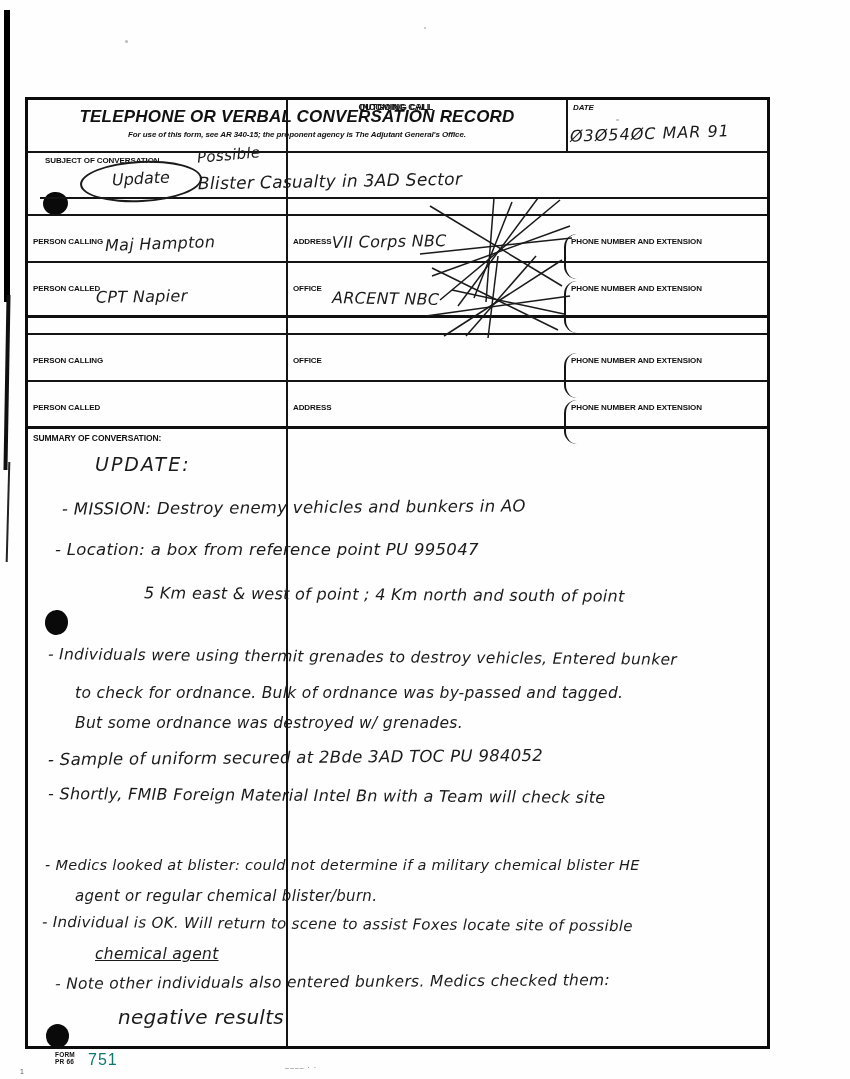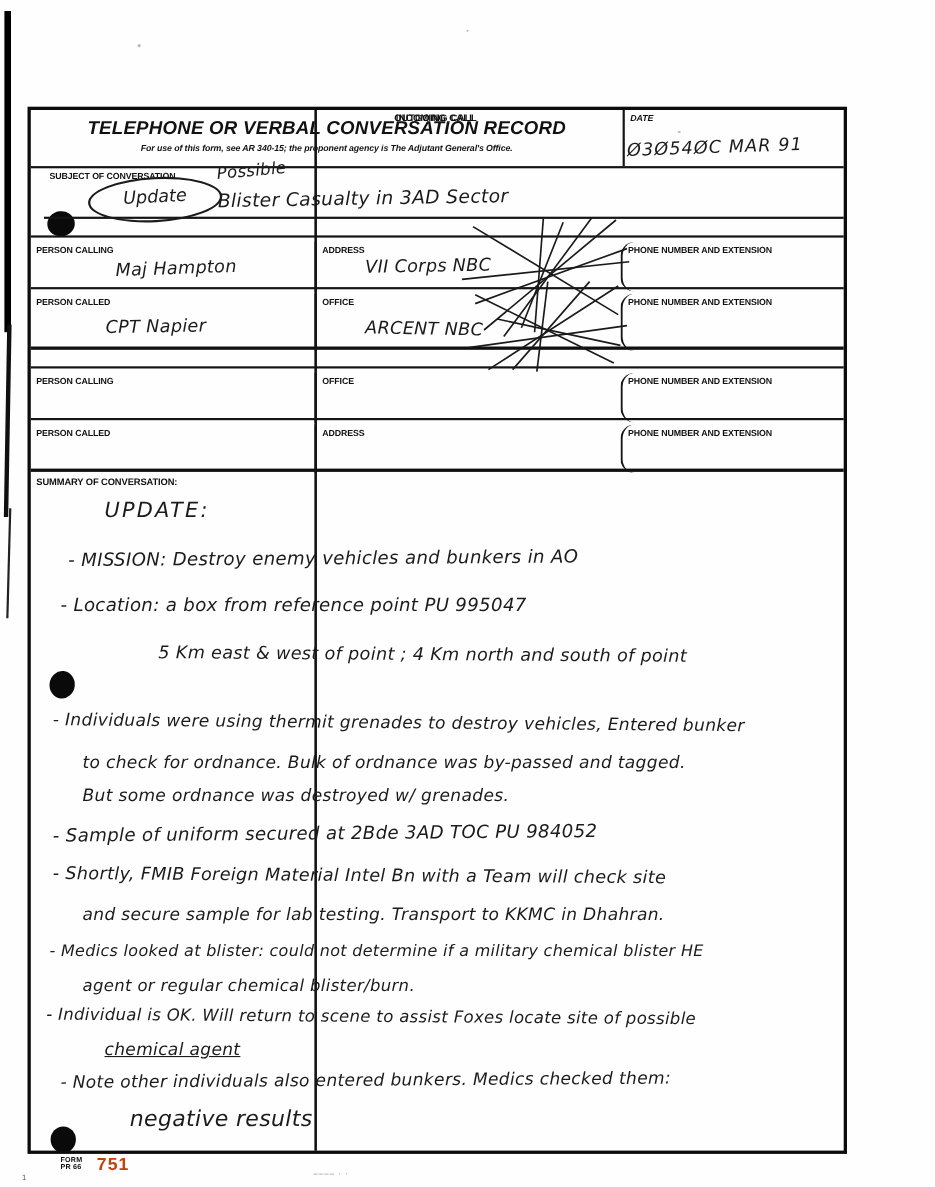--- a/index.html
+++ b/index.html
@@ -26,21 +26,21 @@
   .banner .tick{position:absolute;left:258px;top:0;height:100%;border-left:2px solid #141414;}
   .banner-label{
     position:absolute;left:258px;top:2px;width:220px;text-align:center;
     font-weight:bold;font-size:8.5px;letter-spacing:.3px;
   }
   .r-in1{height:45px;}
   .r-in2{height:52px;border-bottom:3px solid #101010;}
   .r-out1{height:45px;}
   .r-out2{height:44px;border-bottom:3px solid #101010;}
   .summary{position:relative;height:613px;border-bottom:0;}
-  .cell{position:absolute;top:4px;height:100%;box-sizing:border-box;padding-left:13px;}
+  .cell{position:absolute;top:18px;height:100%;box-sizing:border-box;padding-left:13px;}
   .c1{left:0;width:258px;}
   .c2{left:258px;width:278px;border-left:2px solid #141414;}
   .c3{left:536px;width:203px;border-left:2px solid #141414;border-radius:13px;}
   .lbl{
     position:absolute;left:5px;top:3px;font-weight:bold;font-size:8px;
     letter-spacing:-.1px;white-space:nowrap;color:#101010;
   }
   .title-cell{position:absolute;left:0;top:0;width:538px;height:100%;}
   .date-cell{position:absolute;left:538px;top:0;width:201px;height:100%;border-left:2px solid #141414;box-sizing:border-box;}
   .form-title{margin-top:7px;text-align:center;font-weight:bold;font-size:17px;letter-spacing:.2px;white-space:nowrap;}
@@ -55,21 +55,21 @@
     border:2px solid #1b1b1b;border-radius:50%;transform:rotate(-3deg);
   }
   .ellipse span{
     position:absolute;left:0;top:6px;width:100%;text-align:center;
     font-family:"DejaVu Sans",sans-serif;font-style:italic;font-size:16px;color:#1b1b1b;
   }
   .scribble{position:absolute;left:412px;top:198px;}
   
   .footer-form-id{position:absolute;left:55px;top:1052px;line-height:1;}
   .footer-form-id .tiny{font-weight:bold;font-size:6.5px;letter-spacing:.2px;display:block;color:#111;}
-  .footer-num{position:absolute;left:88px;top:1051px;font-weight:bold;font-size:16px;letter-spacing:1px;color:#c2410c;}
+  .footer-num{position:absolute;left:88px;top:1051px;font-weight:normal;font-size:16px;letter-spacing:1px;color:#0f766e;}
   .footer-frag{position:absolute;color:#777;font-size:7px;letter-spacing:1px;}
 </style>
 </head>
 <body>
 
 <div class="page">
 
   <div class="edge-bar seg1"></div>
   <div class="edge-bar seg2"></div>
   <div class="edge-bar seg3"></div>
@@ -192,21 +192,20 @@
 
   <div class="hw" style="left:95px;top:453px;font-size:19px;letter-spacing:2px;">UPDATE:</div>
   <div class="hw" style="left:62px;top:498px;font-size:16.5px;transform:rotate(-0.4deg);">- MISSION:  Destroy enemy vehicles and bunkers  in AO</div>
   <div class="hw" style="left:55px;top:540px;font-size:16.5px;">- Location:  a box from reference point    PU 995047</div>
   <div class="hw" style="left:144px;top:585px;font-size:16px;transform:rotate(0.4deg);">5 Km  east &amp; west of point  ;  4 Km  north and south of point</div>
   <div class="hw" style="left:48px;top:648px;font-size:15.5px;transform:rotate(0.5deg);">- Individuals were using thermit grenades to destroy vehicles, Entered bunker</div>
   <div class="hw" style="left:75px;top:684px;font-size:15.5px;">to check for ordnance.  Bulk of ordnance was by-passed and tagged.</div>
   <div class="hw" style="left:75px;top:714px;font-size:15.5px;">But some ordnance was destroyed w/ grenades.</div>
   <div class="hw" style="left:48px;top:748px;font-size:16.5px;transform:rotate(-0.5deg);">- Sample of uniform secured at 2Bde 3AD TOC PU 984052</div>
   <div class="hw" style="left:48px;top:786px;font-size:16px;transform:rotate(0.4deg);">- Shortly,  FMIB  Foreign Material Intel Bn with a Team will check site</div>
-  <div class="hw" style="left:75px;top:822px;font-size:15.5px;">and secure sample for lab testing.  Transport to KKMC in Dhahran.</div>
   <div class="hw" style="left:45px;top:857px;font-size:14.5px;">- Medics looked at blister: could not determine if a military chemical blister HE</div>
   <div class="hw" style="left:75px;top:887px;font-size:15px;">agent or regular chemical blister/burn.</div>
   <div class="hw" style="left:42px;top:915px;font-size:15px;transform:rotate(0.4deg);">- Individual is OK.  Will return to scene to assist Foxes locate site of possible</div>
   <div class="hw" style="left:95px;top:945px;font-size:15.5px;text-decoration:underline;">chemical agent</div>
   <div class="hw" style="left:55px;top:973px;font-size:15.5px;transform:rotate(-0.4deg);">- Note  other individuals also entered bunkers.  Medics checked them:</div>
   <div class="hw" style="left:118px;top:1005px;font-size:20px;">negative results</div>
 
   <div class="footer-frag" style="left:20px;top:1068px;color:#555;">1</div>
   <div class="footer-form-id">
     <span class="tiny">FORM</span>

